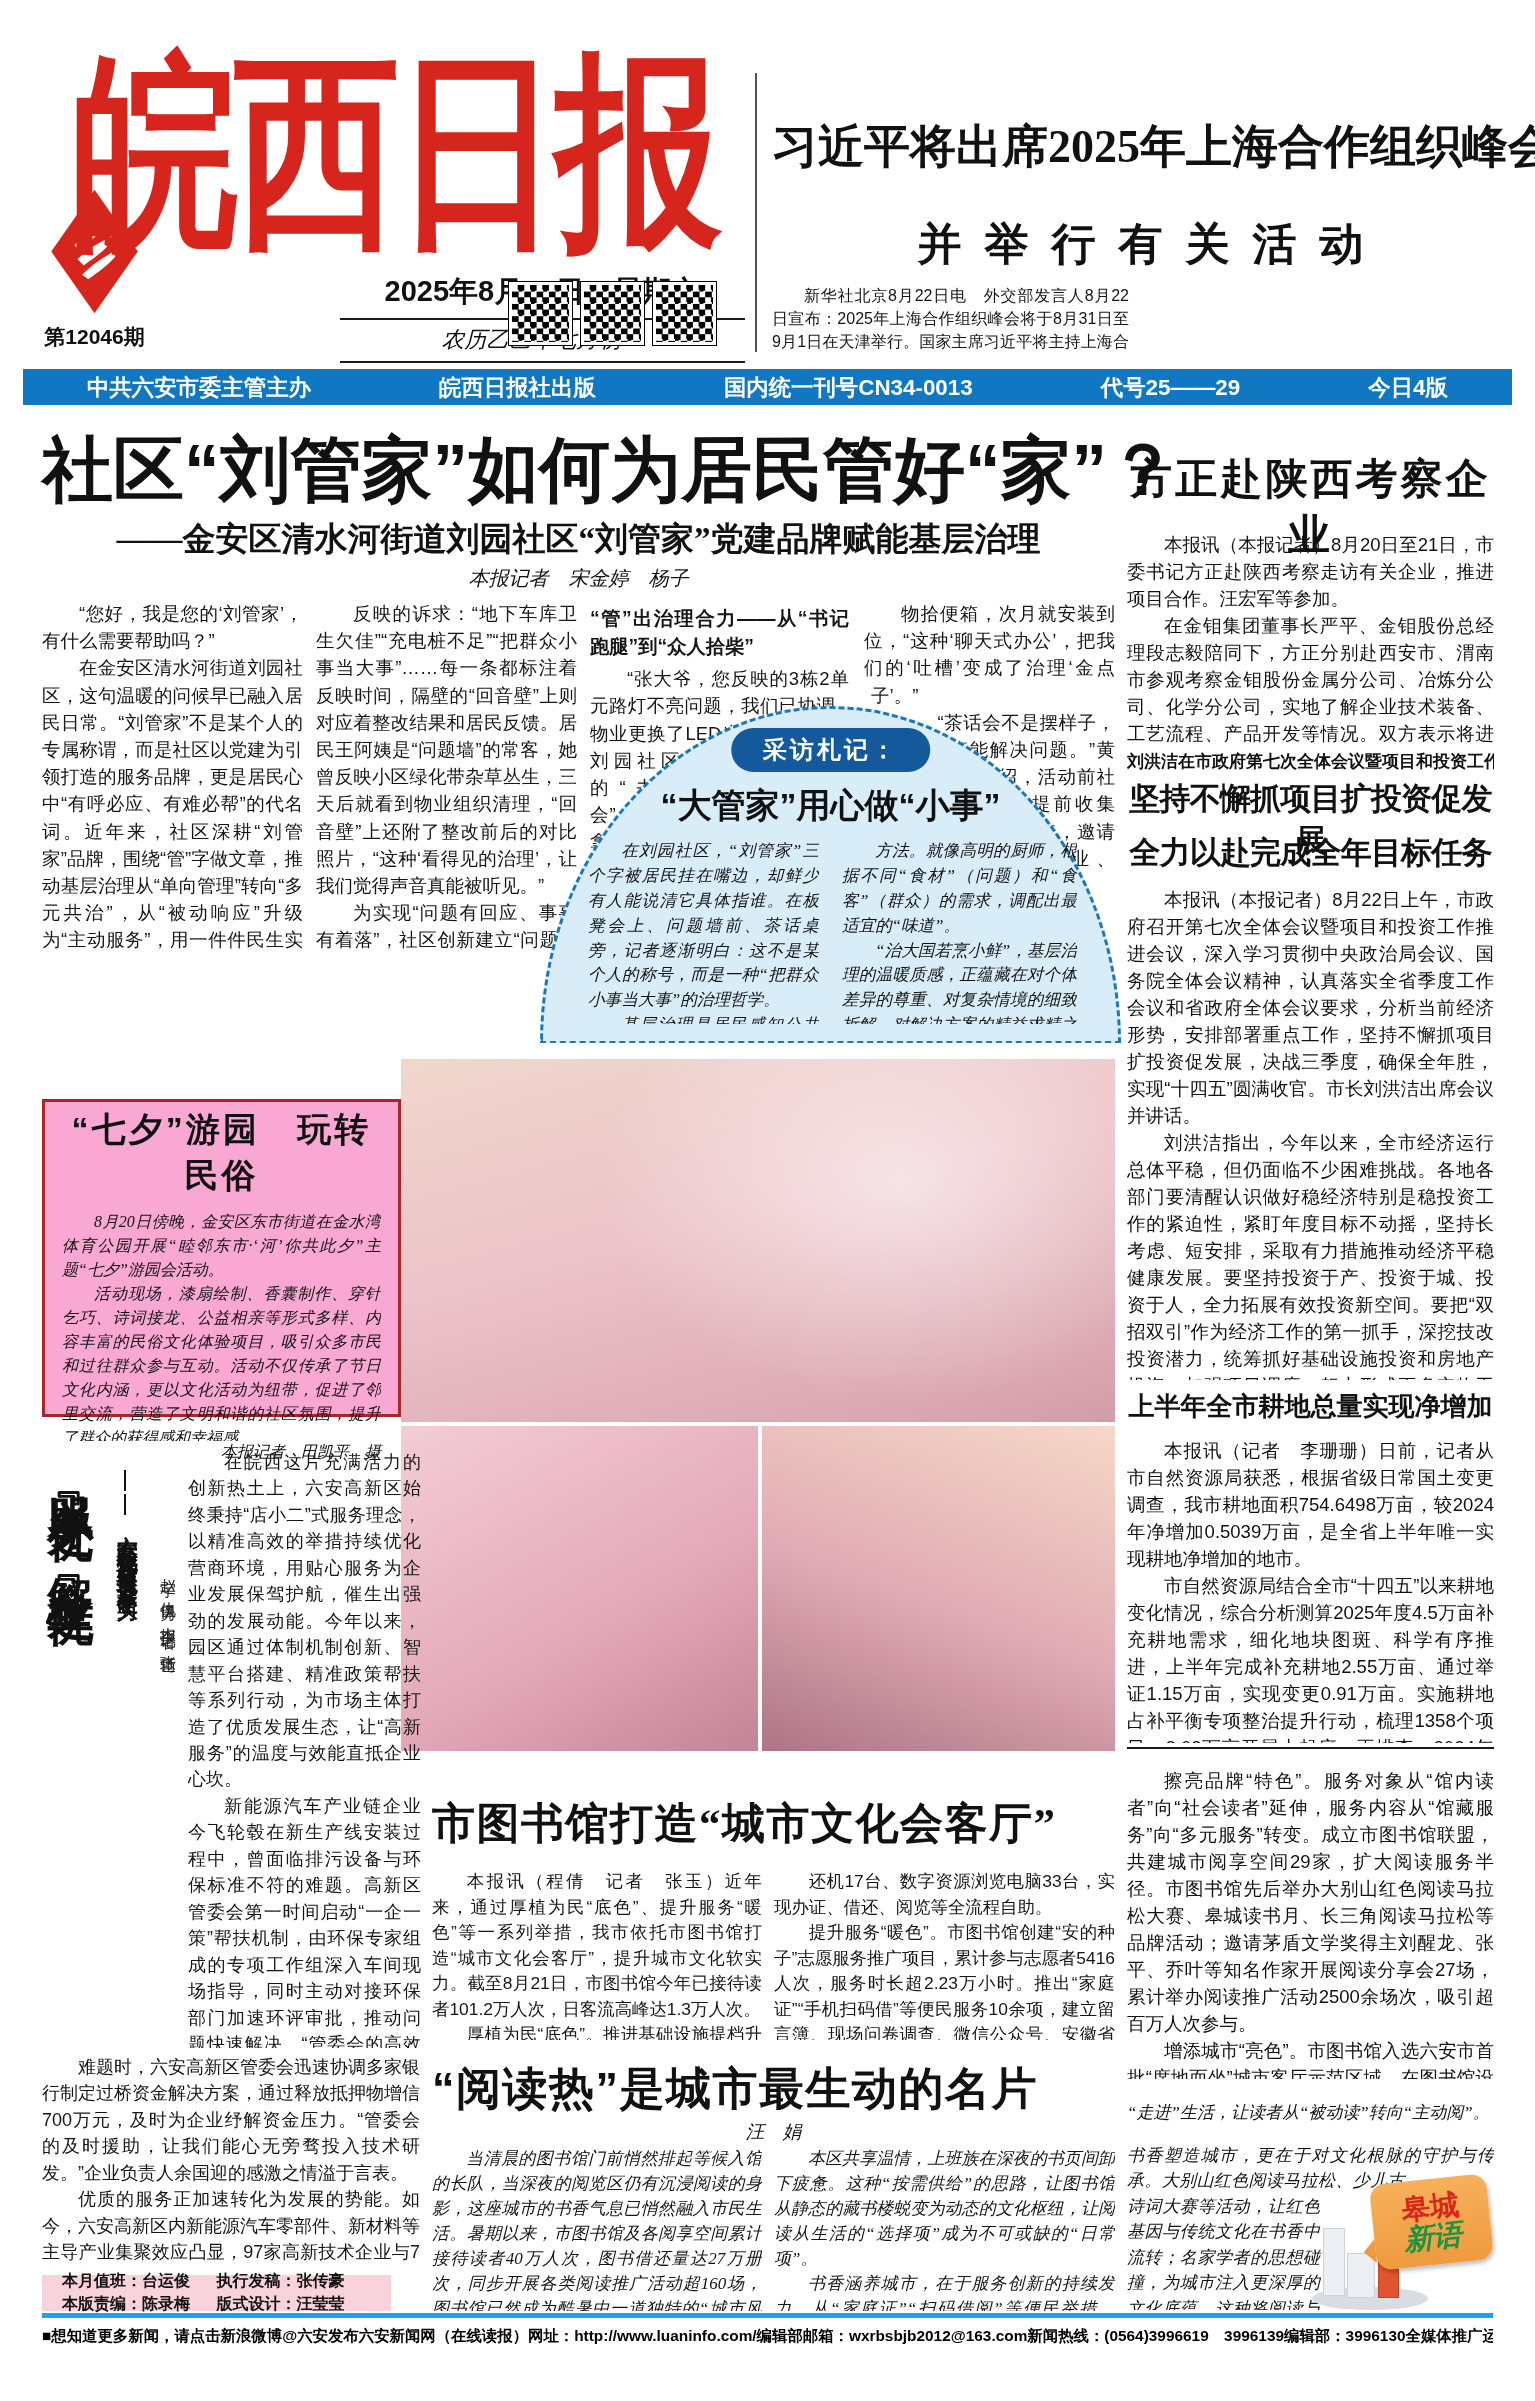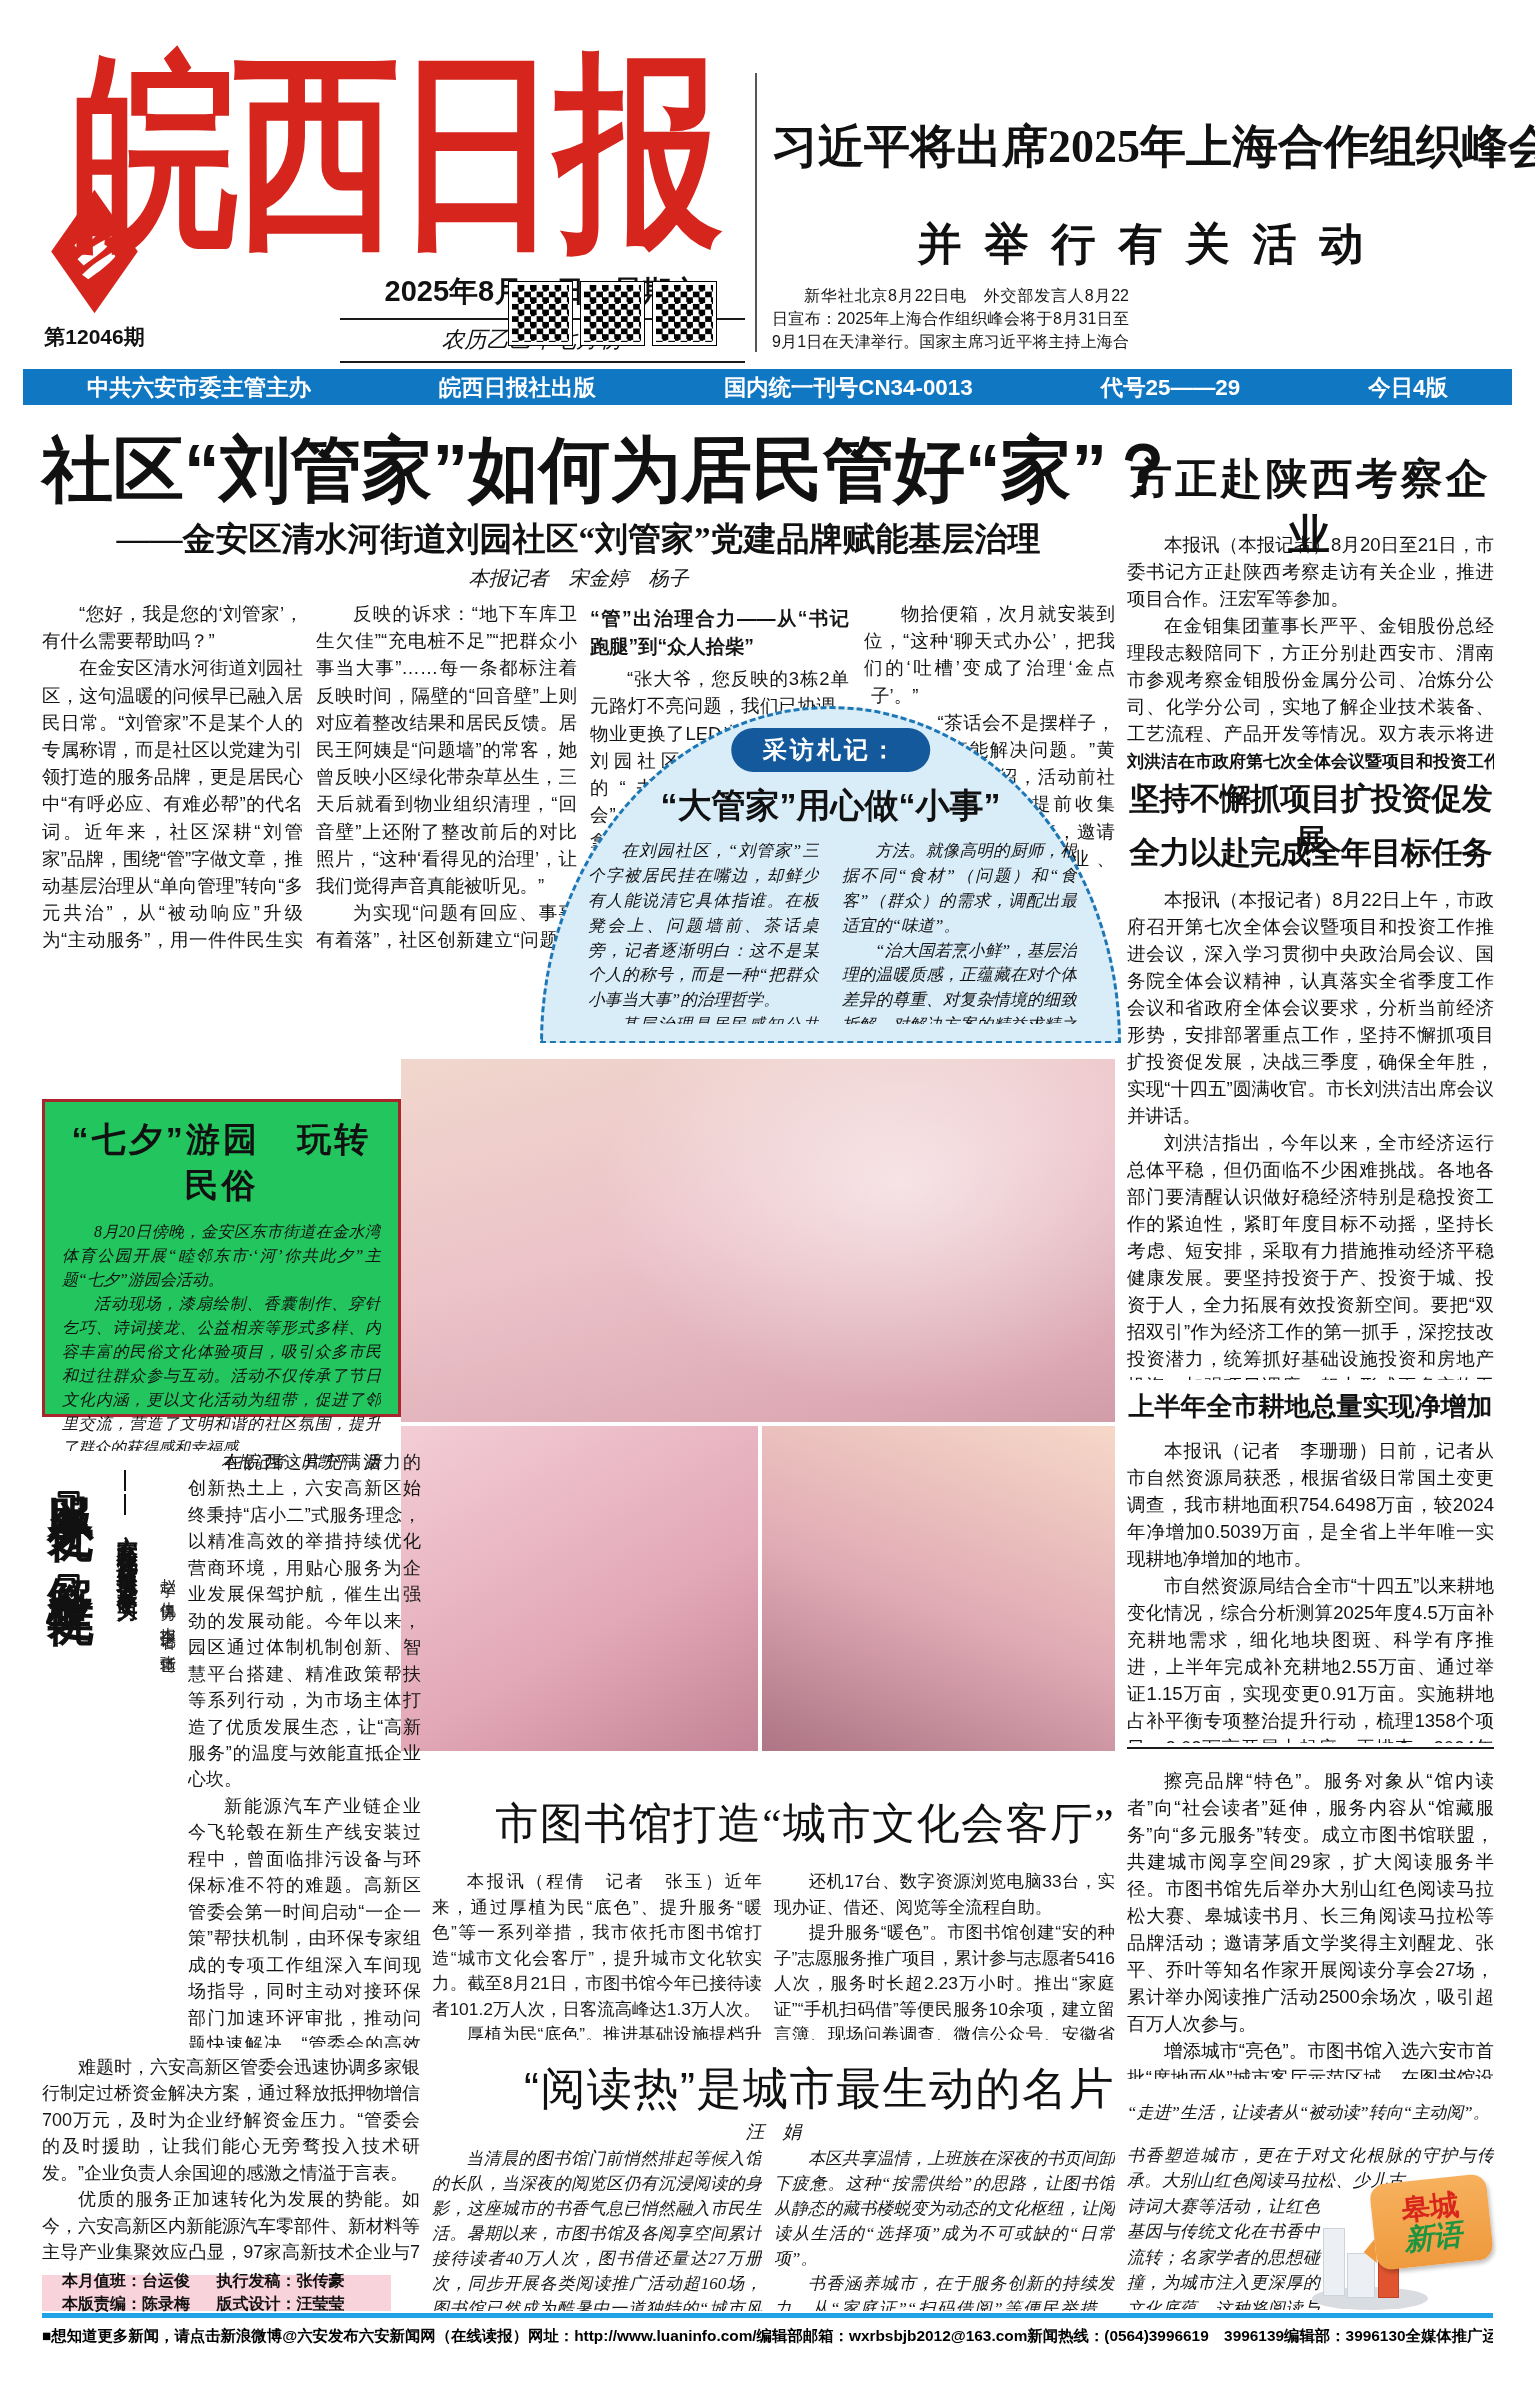--- a/index.html
+++ b/index.html
@@ -33,36 +33,36 @@
       border-radius:50% 50% 0 0 / 100% 100% 0 0;}
   .dome-band{position:absolute;left:50%;transform:translateX(-50%);top:18.5px;background:#13599b;color:#fff;
       font-weight:bold;font-size:24px;padding:6.2px 32px;border-radius:771px;letter-spacing:3.1px;}
   .dome-title{position:absolute;left:0;right:0;top:74px;text-align:center;font-size:34px;font-weight:900;}
   .dome-col{position:absolute;font-size:16.6px;line-height:1.5;text-align:justify;}
   .dome-col p{margin:0;text-indent:2em;}
   .photo-big{background:
       radial-gradient(60% 45% at 70% 18%, rgba(255,255,255,.55), rgba(255,255,255,0) 70%),
       linear-gradient(165deg,#f0d7cd 0%,#ecc3c9 28%,#dba7b2 55%,#b98793 78%,#9c6f7e 100%);}
   .photo-tile{position:absolute;border-left:4.6px solid #fff;box-sizing:border-box;}
-  .capbox{background:#22c55e;border:3.1px solid #a9252b;box-sizing:border-box;padding:12px 17px;}
+  .capbox{background:#f9a8d4;border:3.1px solid #a9252b;box-sizing:border-box;padding:2px 17px;}
   .capbox .cap-title{text-align:center;font-size:34px;font-weight:900;letter-spacing:3.1px;margin:3.1px 0 10.8px;}
   .capbox .cap-body{font-size:16px;line-height:1.5;text-align:justify;}
   .capbox .cap-body p{margin:0;text-indent:2em;}
   .sb-h1{font-size:42px;letter-spacing:3.1px;text-align:center;font-weight:900;}
   .sb-kicker{font-size:17px;font-weight:bold;white-space:nowrap;}
   .sb-h2{font-size:31px;text-align:center;font-weight:900;letter-spacing:-0.8px;}
   .sb-h3{font-size:26px;text-align:center;font-weight:900;}
   .sbody{font-size:18.5px;line-height:1.46;text-align:justify;}
   .sbody p{margin:0;text-indent:2em;}
   .vhead{writing-mode:vertical-rl;font-size:46px;font-weight:900;letter-spacing:4.6px;line-height:1.1;}
   .vsub{writing-mode:vertical-rl;font-size:21px;font-weight:bold;letter-spacing:3.1px;line-height:1.25;}
   .vby{writing-mode:vertical-rl;font-size:16px;letter-spacing:2.3px;color:#222;}
   .dutybox{background:#f8d3dc;display:grid;grid-template-columns:1fr 1fr;align-content:center;
      row-gap:1.5px;padding:3.1px 20px;font-size:16px;font-weight:bold;box-sizing:border-box;}
-  .mid-h{font-size:43px;text-align:right;font-weight:400;letter-spacing:1.5px;}
+  .mid-h{font-size:43px;text-align:left;font-weight:700;letter-spacing:1.5px;}
   .footer-line{background:#1fa3e6;}
   .footerbar{display:flex;justify-content:space-between;font-size:15.4px;font-weight:bold;color:#000;white-space:nowrap;}
   .badge-bubble{position:absolute;right:3.1px;top:0;width:117px;height:86px;background:linear-gradient(#f7b express05c,#ef9a3e);
       background:linear-gradient(#f7b05c,#ef9a3e);border-radius:15.4px;transform:rotate(-6deg);
       display:flex;flex-direction:column;align-items:center;justify-content:center;box-shadow:1.5px 3.1px 4.6px rgba(0,0,0,.25);}
   .badge-bubble:after{content:"";position:absolute;left:-12.3px;bottom:7.7px;border:12.3px solid rgba(0,0,0,0);
       border-right-color:#ef9a3e;border-left:0;}
   .badge-t1{color:#d8261c;font-size:29px;font-weight:900;line-height:1.05;}
   .badge-t2{color:#1f9440;font-size:29px;font-weight:900;font-style:italic;line-height:1.05;}
   .city-base{position:absolute;left:0;bottom:0;width:116px;height:23px;background:#d9dde2;border-radius:50%;}

